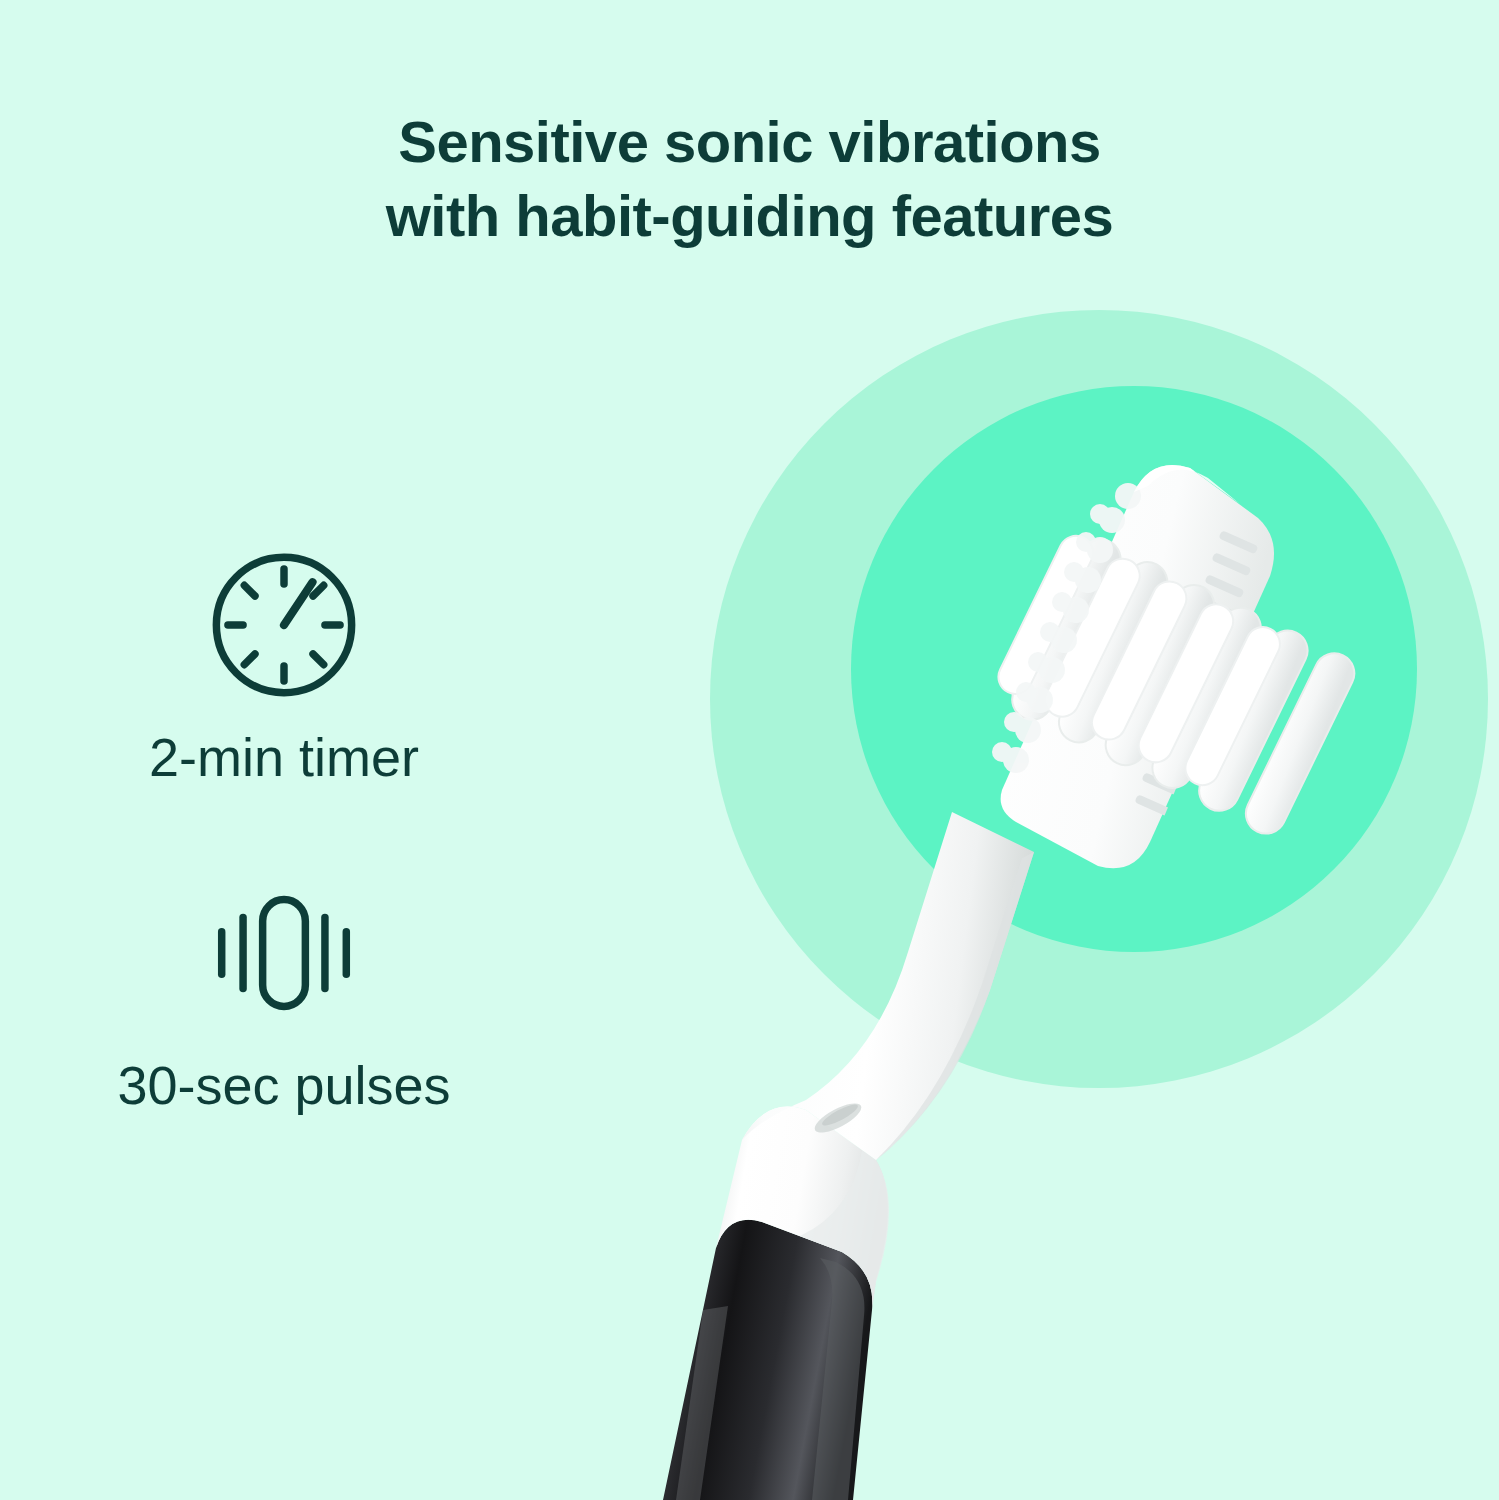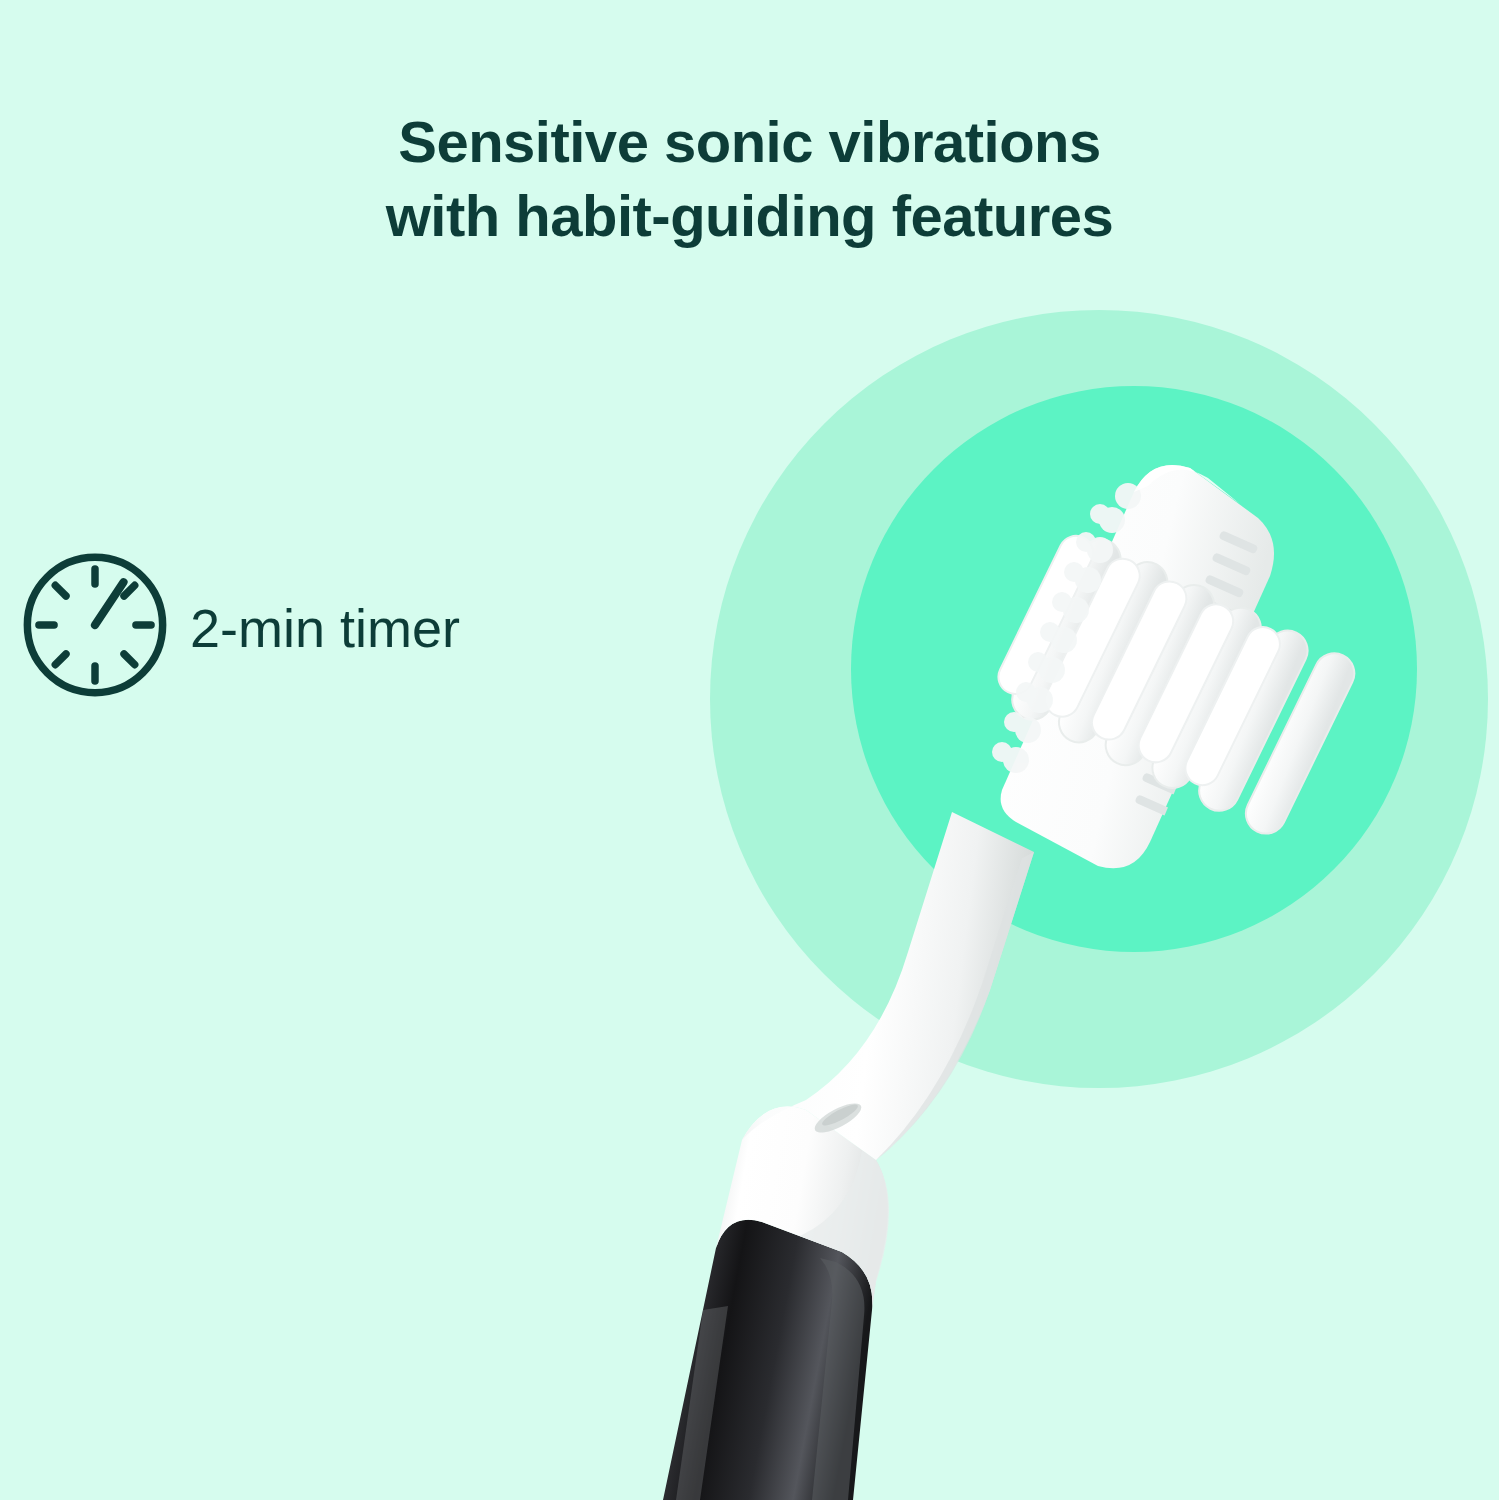--- a/index.html
+++ b/index.html
@@ -65,24 +65,25 @@
   
   .features {
     position:absolute;
     left:0;
     top:530px;
     width:660px;
     z-index:7;
   }
   .feature {
     display:flex;
-    flex-direction:row;
+    flex-direction:column;
     align-items:center;
     width:560px;
     margin-bottom:70px;
+    padding-left:8px;
   }
   .feature .icon-wrap {
     width:190px;
     height:190px;
     display:flex;
     align-items:center;
     justify-content:center;
   }
   .feature .flabel {
     margin-top:6px;
@@ -265,16 +266,28 @@
           <line x1="72.3" y1="72.3" x2="66.3" y2="66.3"></line>
           <line x1="27.7" y1="72.3" x2="33.7" y2="66.3"></line>
           <line x1="27.7" y1="27.7" x2="33.7" y2="33.7"></line>
 
           <line x1="50" y1="50" x2="66" y2="26" stroke-width="4.6"></line>
         </svg>
       </div>
       <div class="flabel">2-min timer</div>
     </div>
 
+    <div class="feature">
+      <div class="icon-wrap">
+        <svg width="178" height="178" viewBox="0 0 100 100" fill="none" stroke="#0d3d38" stroke-width="4.2" stroke-linecap="round">
+          <rect x="38" y="20" width="24" height="60" rx="12"></rect>
+          <line x1="27" y1="30" x2="27" y2="70"></line>
+          <line x1="73" y1="30" x2="73" y2="70"></line>
+          <line x1="15" y1="38" x2="15" y2="62"></line>
+          <line x1="85" y1="38" x2="85" y2="62"></line>
+        </svg>
+      </div>
+      <div class="flabel">30-sec pulses</div>
+    </div>
 
   </div>
 
 </div>
 
 </body></html>

